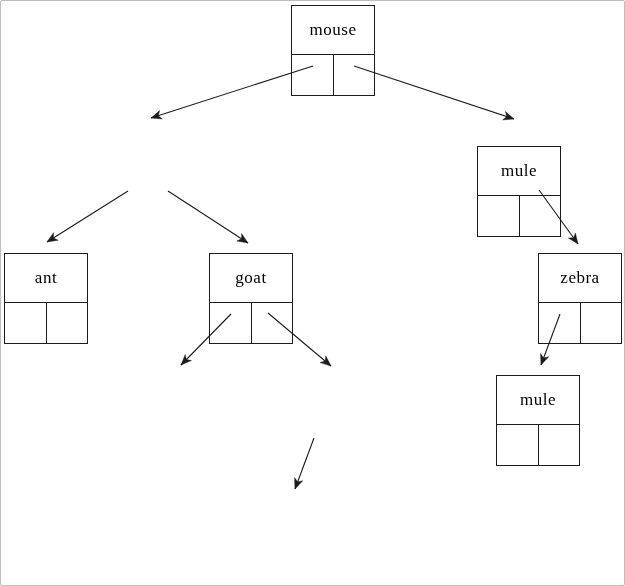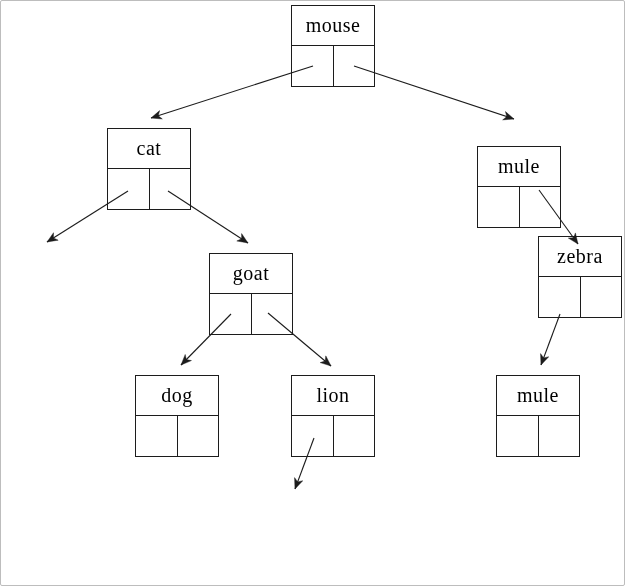--- a/index.html
+++ b/index.html
@@ -21,27 +21,27 @@
     pointer-events: none;
     z-index: 2;
   }
   .node {
     position: absolute;
     width: 84px;
     z-index: 1;
   }
   .node-label {
     box-sizing: border-box;
-    height: 41px;
+    height: 50px;
     border: 1px solid #1c1c1c;
     background: #ffffff;
     display: flex;
     align-items: center;
     justify-content: center;
-    font-size: 20px;
+    font-size: 17px;
     color: #000000;
     letter-spacing: 0.5px;
   }
   .node-cells {
     box-sizing: border-box;
     display: flex;
     height: 41px;
     border: 1px solid #1c1c1c;
     border-top: none;
     background: #ffffff;
@@ -74,68 +74,54 @@
   </svg>
 
   <div class="node" style="left:290px; top:4px">
     <div class="node-label">mouse</div>
     <div class="node-cells">
       <div class="pcell"></div>
       <div class="pcell"></div>
     </div>
   </div>
 
-  <div class="node" style="left:106px; top:127px">
-    <div class="node-label">cat</div>
-    <div class="node-cells">
-      <div class="pcell"></div>
-      <div class="pcell"></div>
-    </div>
-  </div>
 
   <div class="node" style="left:476px; top:145px">
     <div class="node-label">mule</div>
     <div class="node-cells">
       <div class="pcell"></div>
       <div class="pcell"></div>
     </div>
   </div>
 
+  <div class="node" style="left:3px; top:252px">
+    <div class="node-label">ant</div>
+    <div class="node-cells">
+      <div class="pcell"></div>
+      <div class="pcell"></div>
+    </div>
+  </div>
 
   <div class="node" style="left:208px; top:252px">
     <div class="node-label">goat</div>
     <div class="node-cells">
       <div class="pcell"></div>
       <div class="pcell"></div>
     </div>
   </div>
 
-  <div class="node" style="left:537px; top:235px">
+  <div class="node" style="left:537px; top:252px">
     <div class="node-label">zebra</div>
     <div class="node-cells">
       <div class="pcell"></div>
       <div class="pcell"></div>
     </div>
   </div>
 
-  <div class="node" style="left:134px; top:374px">
-    <div class="node-label">dog</div>
-    <div class="node-cells">
-      <div class="pcell"></div>
-      <div class="pcell"></div>
-    </div>
-  </div>
 
-  <div class="node" style="left:290px; top:374px">
-    <div class="node-label">lion</div>
-    <div class="node-cells">
-      <div class="pcell"></div>
-      <div class="pcell"></div>
-    </div>
-  </div>
 
   <div class="node" style="left:495px; top:374px">
     <div class="node-label">mule</div>
     <div class="node-cells">
       <div class="pcell"></div>
       <div class="pcell"></div>
     </div>
   </div>
 
 

